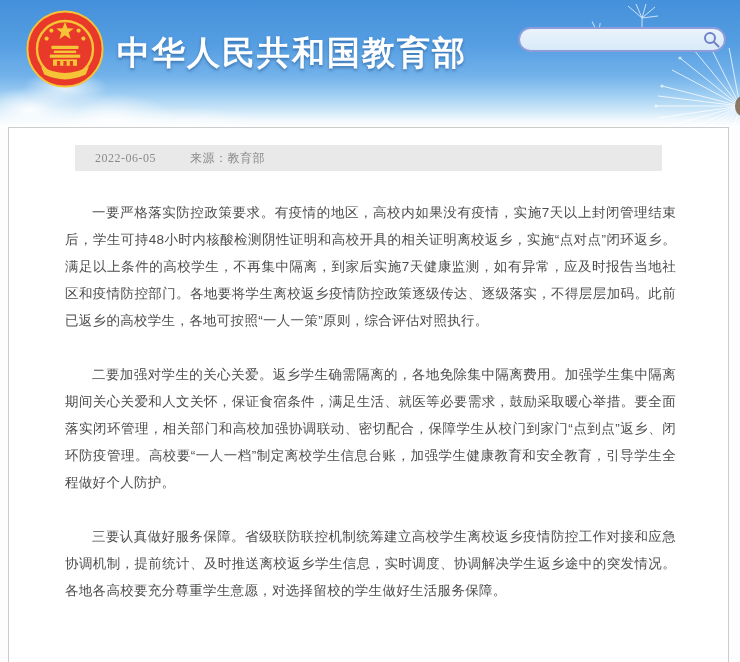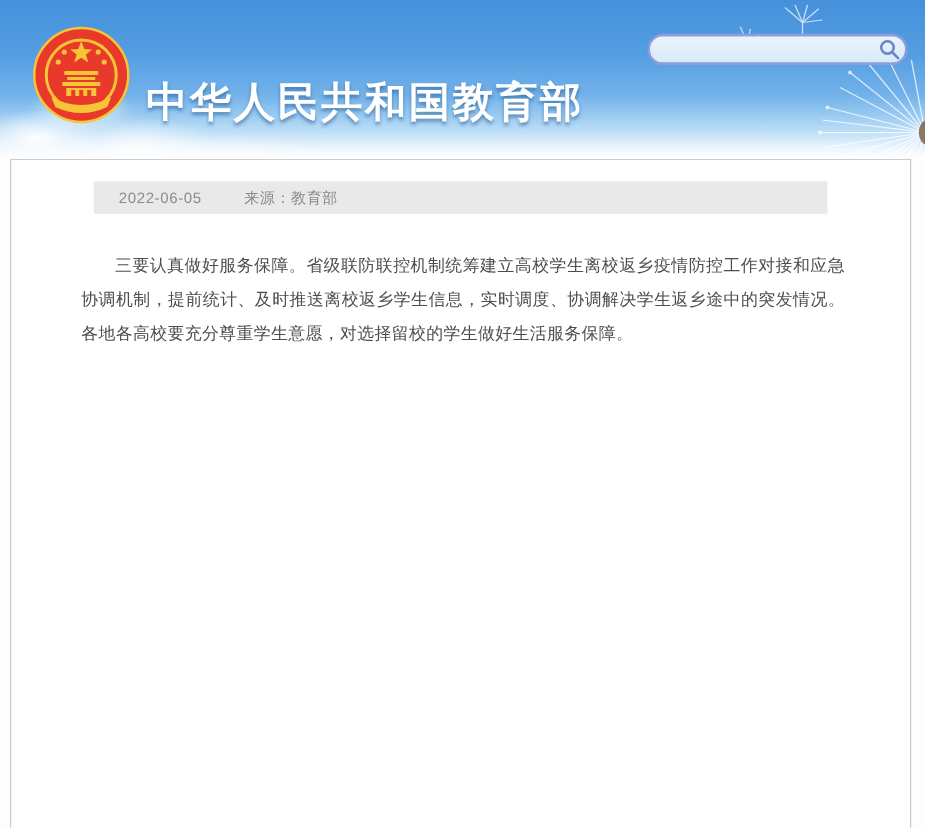--- a/index.html
+++ b/index.html
@@ -32,22 +32,22 @@
   }
   .dandelion {
     position: absolute; right: -42px; top: 48px;
     pointer-events: none; opacity: .9;
   }
   .seed { position: absolute; pointer-events: none; opacity: .8; }
   .seed.s1 { right: 78px; top: 2px; }
   .seed.s2 { right: 128px; top: 22px; transform: rotate(25deg); }
 
   .logo-link {
-    position: absolute; left: 25px; top: 20px;
-    display: flex; align-items: flex-end;
+    position: absolute; left: 25px; top: 9px;
+    display: flex; align-items: center;
     text-decoration: none; cursor: pointer;
   }
   .emblem { width: 80px; height: 80px; flex: 0 0 auto; }
   .title-block { margin: 8px 0 0 12px; }
   .site-title {
     color: #ffffff; font-size: 33px; font-weight: 700;
     letter-spacing: 2px; line-height: 1.1;
     text-shadow: 0 2px 3px rgba(20,70,130,.5);
     white-space: nowrap;
   }
@@ -99,21 +99,21 @@
     text-align: center;
     font-size: 17px; font-weight: 700; color: #333333;
     letter-spacing: .5px;
   }
   .date-bar {
     margin: 17px 66px 0 66px;
     height: 26px;
     background: #e9e9e9;
     display: flex; align-items: center;
     padding-left: 20px;
-    font-size: 12px; color: #8a8a8a; letter-spacing: .5px;
+    font-size: 12px; color: #8a8a8a; letter-spacing: .5px; font-family: Liberation Serif, serif;
   }
   .date-bar .src { margin-left: 34px; }
   .article-body {
     padding: 1px 52px 0 56px;
   }
   .article-body p {
     margin: 27px 0 0 0;
     font-size: 13.5px; line-height: 27px; color: #4d4d4d;
     text-indent: 2em; text-align: justify;
     letter-spacing: .3px;
@@ -217,15 +217,17 @@
 </div>
 
 <div class="content-box">
 
   <div class="date-bar">
     <span>2022-06-05</span>
     <span class="src">来源：教育部</span>
   </div>
 
   <div class="article-body">
+    <p>一要严格落实防控政策要求。有疫情的地区，高校内如果没有疫情，实施7天以上封闭管理结束后，学生可持48小时内核酸检测阴性证明和高校开具的相关证明离校返乡，实施“点对点”闭环返乡。满足以上条件的高校学生，不再集中隔离，到家后实施7天健康监测，如有异常，应及时报告当地社区和疫情防控部门。各地要将学生离校返乡疫情防控政策逐级传达、逐级落实，不得层层加码。此前已返乡的高校学生，各地可按照“一人一策”原则，综合评估对照执行。</p>
+    <p>二要加强对学生的关心关爱。返乡学生确需隔离的，各地免除集中隔离费用。加强学生集中隔离期间关心关爱和人文关怀，保证食宿条件，满足生活、就医等必要需求，鼓励采取暖心举措。要全面落实闭环管理，相关部门和高校加强协调联动、密切配合，保障学生从校门到家门“点到点”返乡、闭环防疫管理。高校要“一人一档”制定离校学生信息台账，加强学生健康教育和安全教育，引导学生全程做好个人防护。</p>
     <p>三要认真做好服务保障。省级联防联控机制统筹建立高校学生离校返乡疫情防控工作对接和应急协调机制，提前统计、及时推送离校返乡学生信息，实时调度、协调解决学生返乡途中的突发情况。各地各高校要充分尊重学生意愿，对选择留校的学生做好生活服务保障。</p>
   </div>
 </div>
 
 </body></html>

